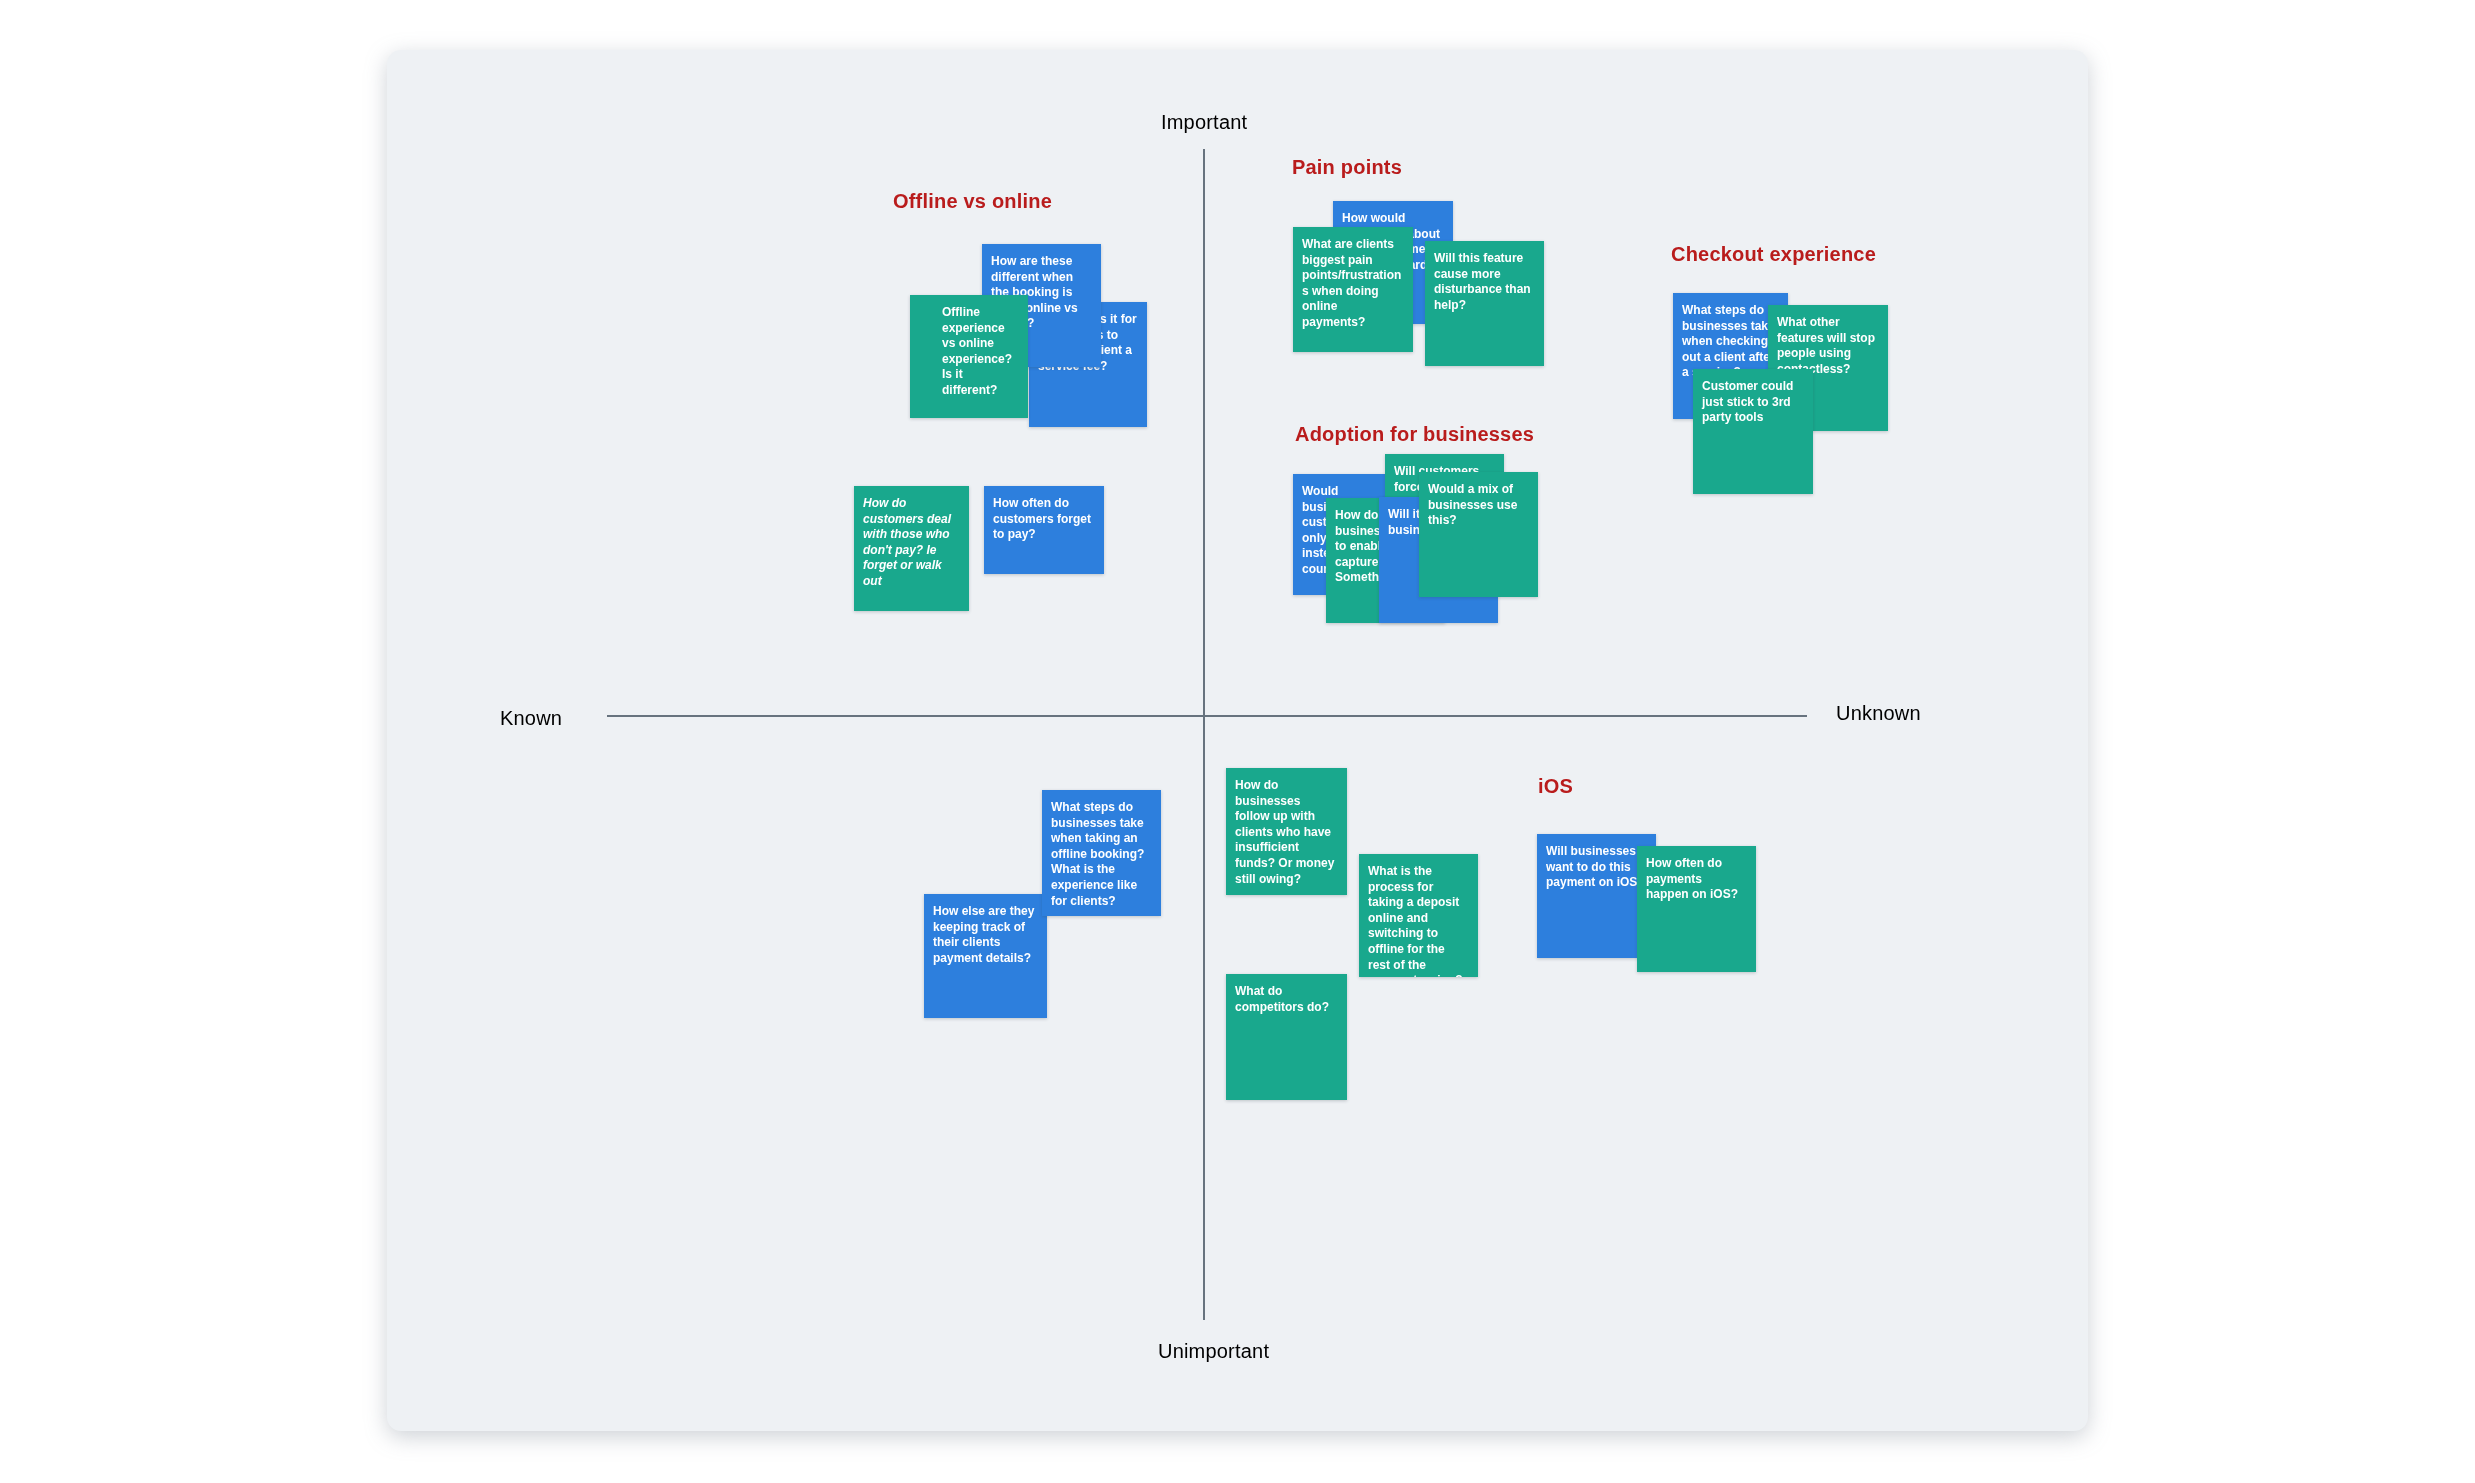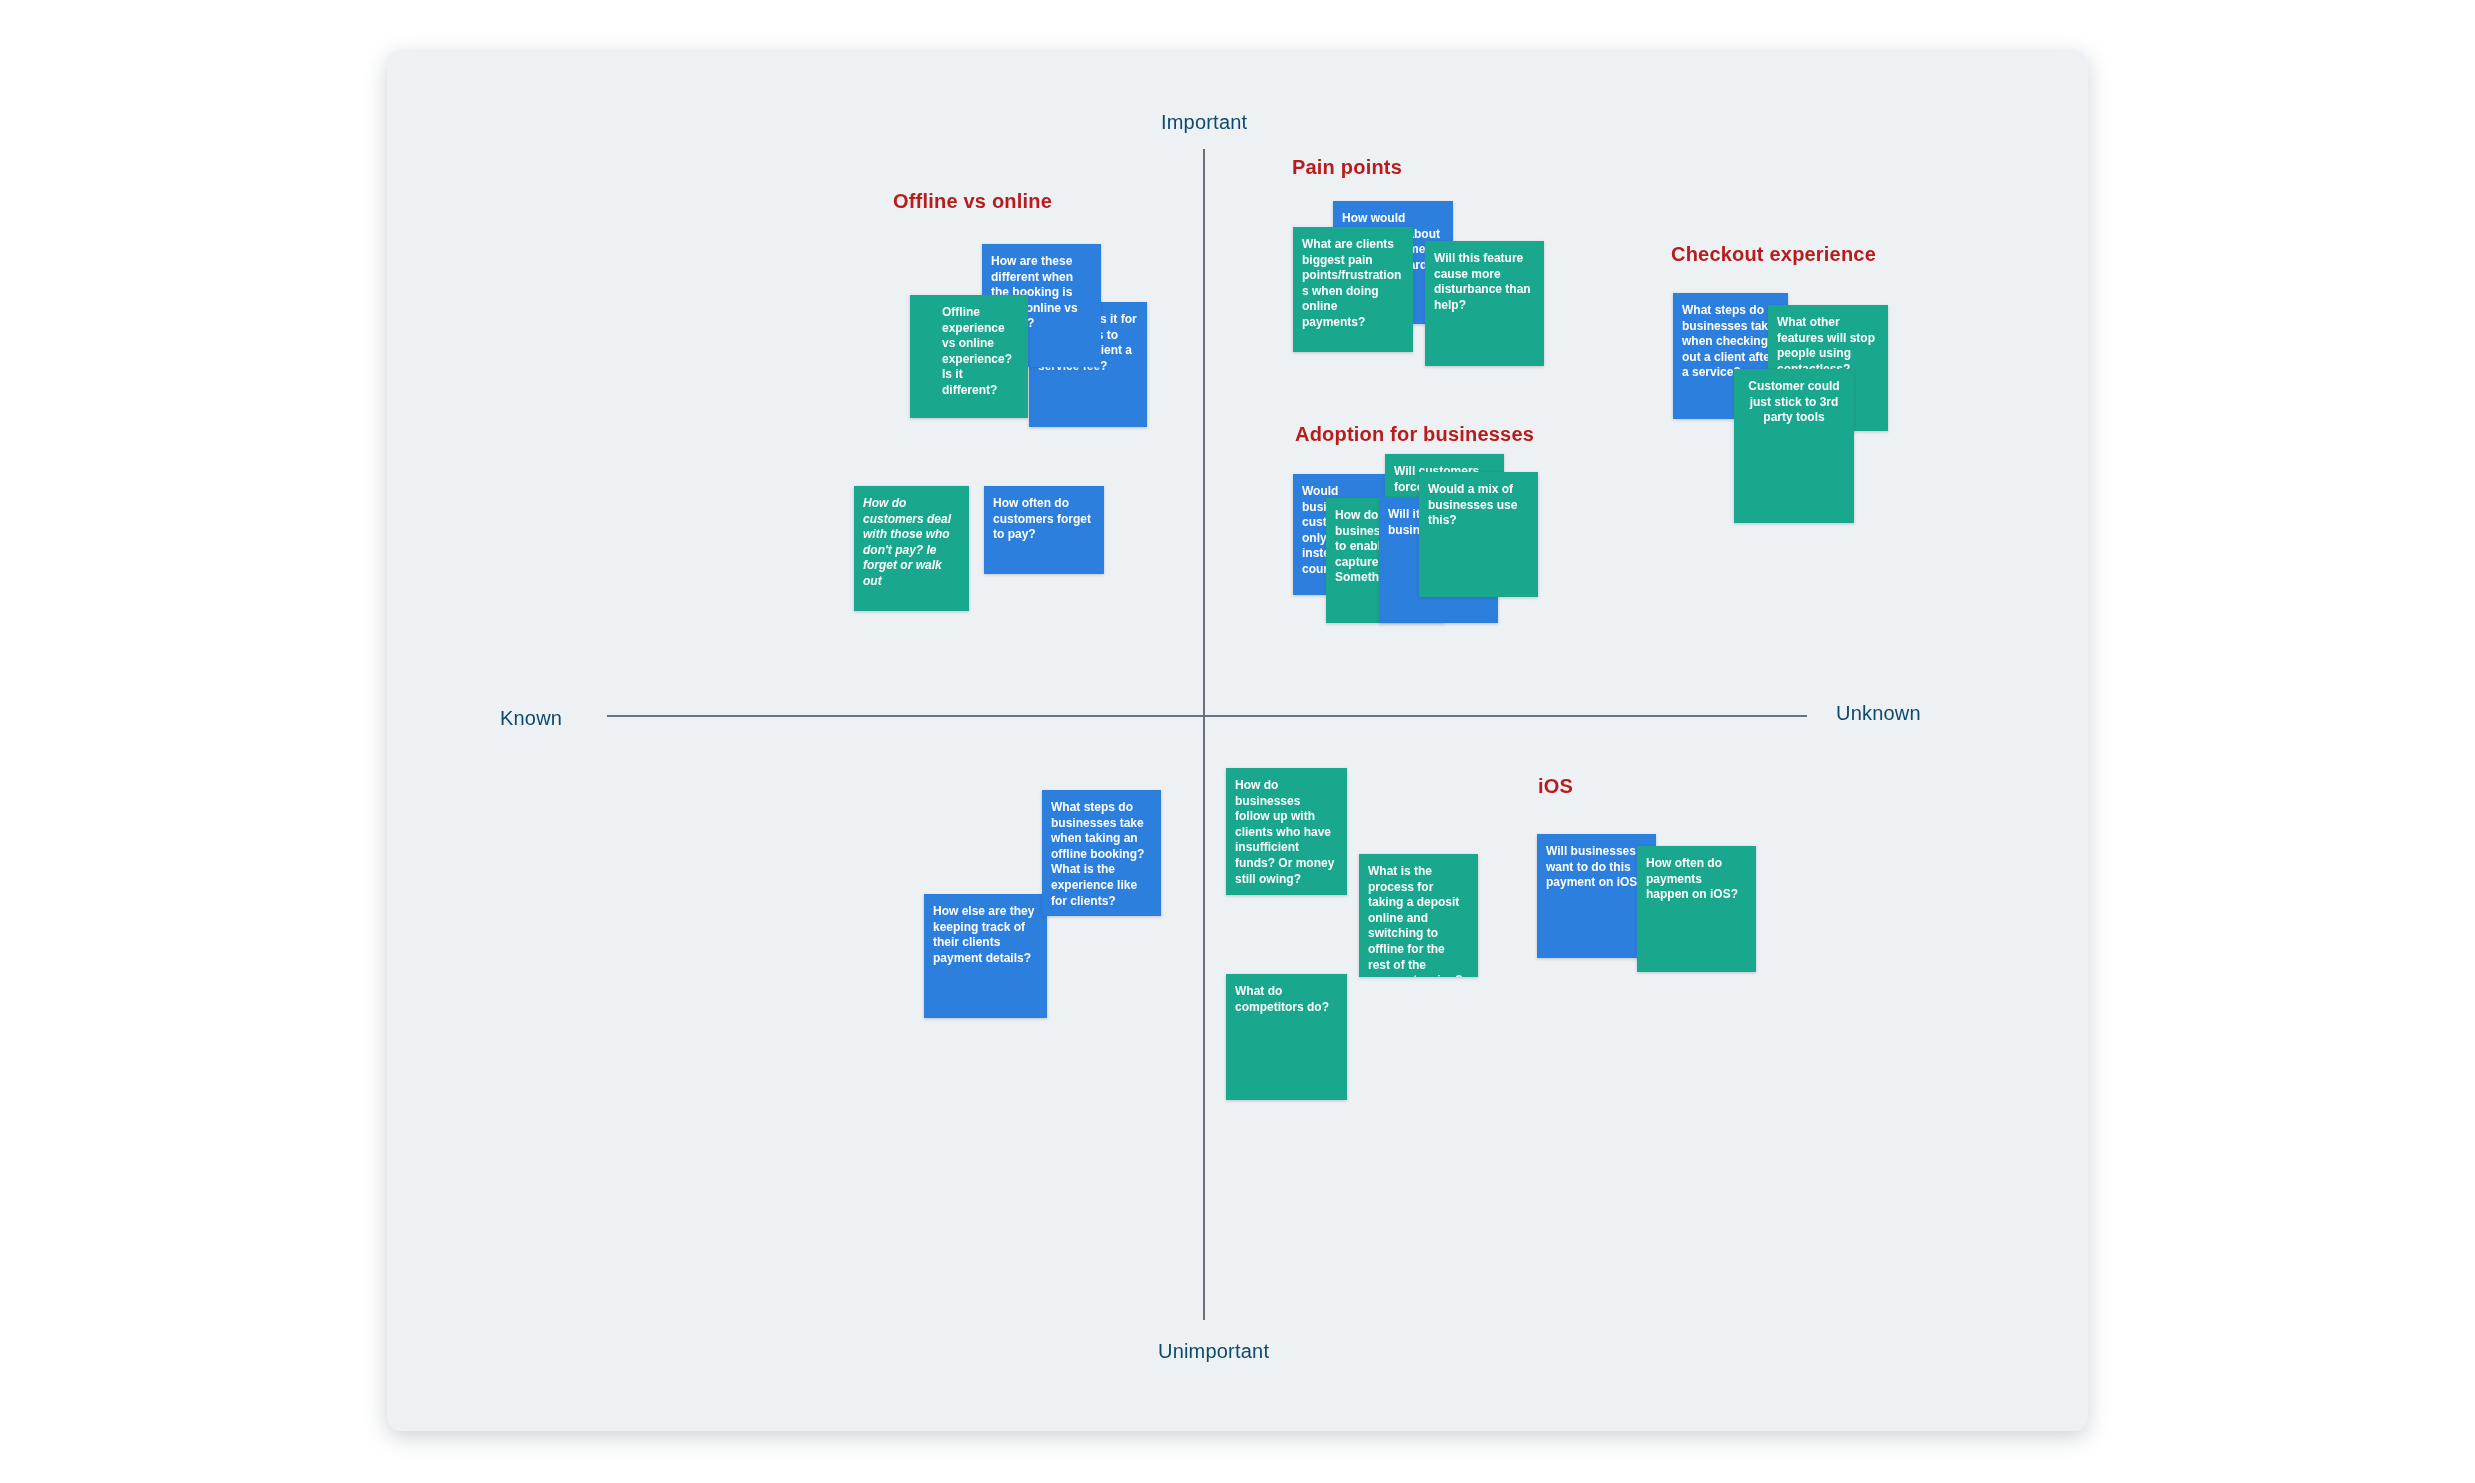--- a/index.html
+++ b/index.html
@@ -4,21 +4,21 @@
 <style>
   html,body{margin:0;padding:0;background:#ffffff;}
   .stage{position:relative;width:2475px;height:1483px;background:#ffffff;overflow:hidden;
          font-family:"Liberation Sans",sans-serif;}
   .board{position:absolute;left:387px;top:50px;width:1701px;height:1381px;
          background:#eef1f4;border-radius:14px;
          box-shadow:0 6px 22px rgba(125,136,150,0.38);}
   .axis-line{position:absolute;background:#67737e;}
   .axis-line.v{width:2px;}
   .axis-line.h{height:2px;}
-  .axis-label{position:absolute;color:#0c4a6e;font-size:20px;font-weight:500;
+  .axis-label{position:absolute;color:#000000;font-size:20px;font-weight:500;
               letter-spacing:0.2px;white-space:nowrap;}
   .section-header{position:absolute;color:#b91c1c;font-size:20px;font-weight:600;
                   letter-spacing:0.2px;white-space:nowrap;}
   .note{position:absolute;overflow:hidden;color:#ffffff;
         font-size:12px;font-weight:600;line-height:1.3;
         padding:10px 9px;box-sizing:border-box;
         box-shadow:0 1px 3px rgba(50,62,75,0.25);
         word-break:break-word;cursor:pointer;}
   .note.teal{background:#19a88d;}
   .note.blue{background:#2d7fdd;}
@@ -48,21 +48,21 @@
         <div class="note blue" style="left: 595px; top: 194px; width: 119px; height: 123px; z-index: 2;">How are these different when the booking is made online vs offline?</div>
         <div class="note teal" style="left: 523px; top: 245px; width: 118px; height: 123px; z-index: 3; padding-left: 32px;">Offline experience vs online experience? Is it different?</div>
         <div class="note blue" style="left: 642px; top: 252px; width: 118px; height: 125px; z-index: 1;">How easy is it for businesses to charge a client a service fee?</div>
         <div class="note teal" style="left: 467px; top: 436px; width: 115px; height: 125px; z-index: 1; font-style: italic;">How do customers deal with those who don't pay? Ie forget or walk out</div>
         <div class="note blue" style="left: 597px; top: 436px; width: 120px; height: 88px; z-index: 1;">How often do customers forget to pay?</div>
         <div class="note blue" style="left: 946px; top: 151px; width: 120px; height: 123px; z-index: 1;">How would clients feel about making payments instead of card reading?</div>
         <div class="note teal" style="left: 906px; top: 177px; width: 120px; height: 125px; z-index: 2;">What are clients biggest pain points/frustrations when doing online payments?</div>
         <div class="note teal" style="left: 1038px; top: 191px; width: 119px; height: 125px; z-index: 3;">Will this feature cause more disturbance than help?</div>
         <div class="note blue" style="left: 1286px; top: 243px; width: 115px; height: 126px; z-index: 1;">What steps do businesses take when checking out a client after a service?</div>
         <div class="note teal" style="left: 1381px; top: 255px; width: 120px; height: 126px; z-index: 2;">What other features will stop people using contactless?</div>
-        <div class="note teal" style="left: 1347px; top: 319px; width: 120px; height: 154px; z-index: 3; text-align: center;">Customer could just stick to 3rd party tools</div>
+        <div class="note teal" style="left: 1306px; top: 319px; width: 120px; height: 125px; z-index: 3;">Customer could just stick to 3rd party tools</div>
         <div class="note teal" style="left: 998px; top: 404px; width: 119px; height: 124px; z-index: 2;">Will customers force businesses to use this?</div>
         <div class="note blue" style="left: 906px; top: 424px; width: 119px; height: 121px; z-index: 1;">Would businesses want customers to only pay online instead of at the counter?</div>
         <div class="note teal" style="left: 939px; top: 448px; width: 119px; height: 125px; z-index: 3;">How do businesses want to enable a card capture service? Something else?</div>
         <div class="note blue" style="left: 992px; top: 447px; width: 119px; height: 126px; z-index: 4;">Will it help businesses?</div>
         <div class="note teal" style="left: 1032px; top: 422px; width: 119px; height: 125px; z-index: 5;">Would a mix of businesses use this?</div>
         <div class="note blue" style="left: 655px; top: 740px; width: 119px; height: 126px; z-index: 2;">What steps do businesses take when taking an offline booking? What is the experience like for clients?</div>
         <div class="note blue" style="left: 537px; top: 844px; width: 123px; height: 124px; z-index: 1;">How else are they keeping track of their clients payment details?</div>
         <div class="note teal" style="left: 839px; top: 718px; width: 121px; height: 127px; z-index: 1;">How do businesses follow up with clients who have insufficient funds? Or money still owing?</div>
         <div class="note teal" style="left: 839px; top: 924px; width: 121px; height: 126px; z-index: 1;">What do competitors do?</div>
         <div class="note teal" style="left: 972px; top: 804px; width: 119px; height: 123px; z-index: 1;">What is the process for taking a deposit online and switching to offline for the rest of the payment owing?</div>

